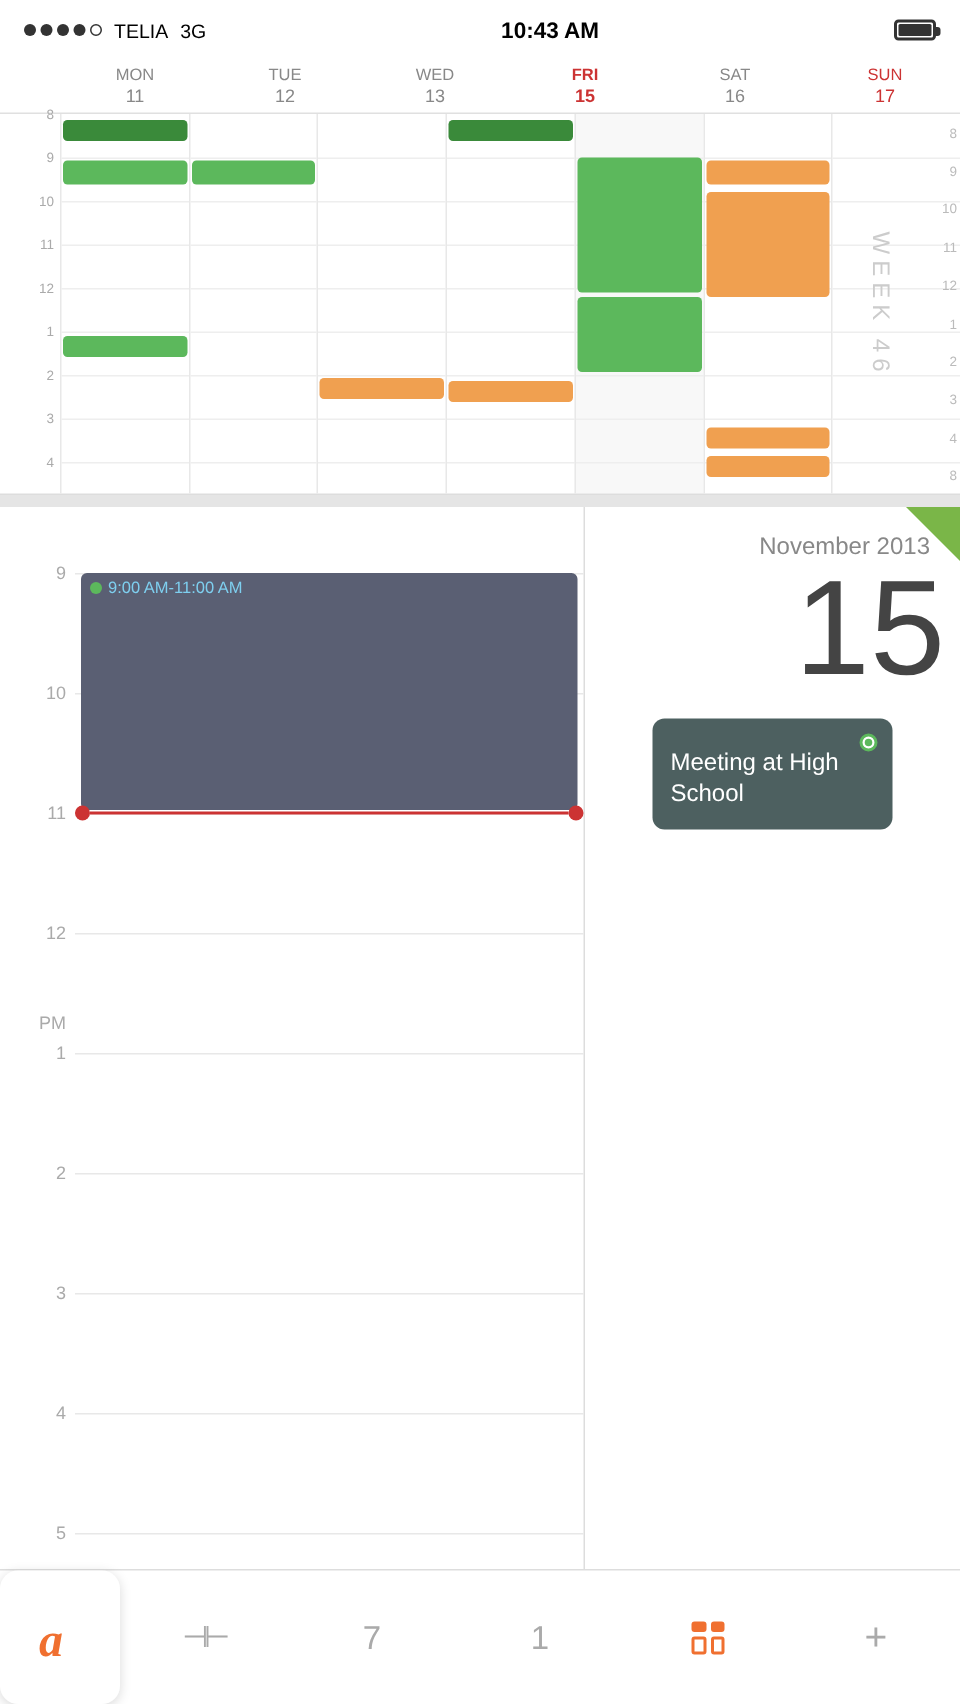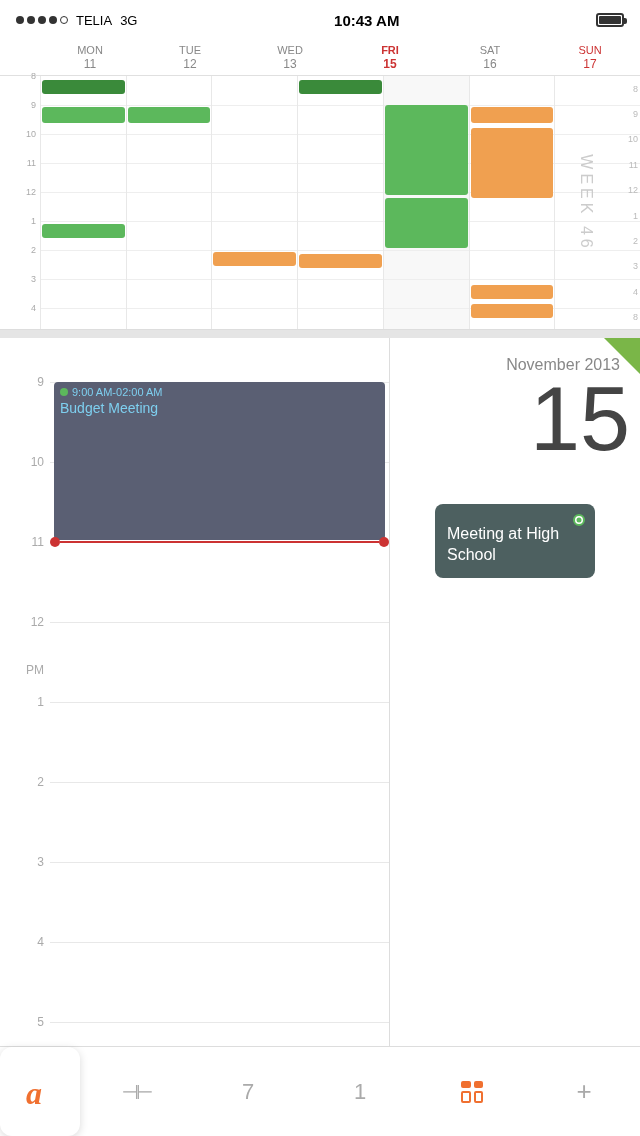--- a/index.html
+++ b/index.html
@@ -264,21 +264,21 @@
       border-style: solid;
       border-width: 0 32px 32px 0;
       border-color: transparent #7ab648 transparent transparent;
     }
 
     .mini-event-card {
       background: #4d6060;
       border-radius: 8px;
       width: 160px;
       padding: 12px;
-      margin-top: 40px;
+      margin-top: 15px;
       position: relative;
     }
     .mini-event-dot {
       position: absolute;
       top: 10px; right: 10px;
       width: 12px; height: 12px;
       border-radius: 50%; border: 2px solid #5cb85c;
       background: white;
     }
     .mini-event-dot::after {
@@ -522,21 +522,21 @@
 
 <div class="day-view">
 
   <div class="day-left">
 
     <div class="day-time-col">
       <span class="day-time-label" style="top:44px;">9</span>
       <span class="day-time-label" style="top:124px;">10</span>
       <span class="day-time-label" style="top:204px;">11</span>
       <span class="day-time-label" style="top:284px;">12</span>
-      <span class="day-time-label" style="top:332px;">PM</span>
+      <span class="day-time-label" style="top:344px;">PM</span>
       <span class="day-time-label" style="top:364px;">1</span>
       <span class="day-time-label" style="top:444px;">2</span>
       <span class="day-time-label" style="top:524px;">3</span>
       <span class="day-time-label" style="top:604px;">4</span>
       <span class="day-time-label" style="top:684px;">5</span>
       <span class="day-time-label" style="top:764px;">6</span>
     </div>
     <div class="day-events-area">
 
       <div class="day-hour-line" style="top:44px;"></div>
@@ -546,23 +546,22 @@
       <div class="day-hour-line" style="top:364px;"></div>
       <div class="day-hour-line" style="top:444px;"></div>
       <div class="day-hour-line" style="top:524px;"></div>
       <div class="day-hour-line" style="top:604px;"></div>
       <div class="day-hour-line" style="top:684px;"></div>
       <div class="day-hour-line" style="top:764px;"></div>
 
       <div class="day-event-block" style="top:44px; left:4px; right:4px; height:158px;">
         <div class="event-time">
           <div class="event-dot green"></div>
-          <span>9:00 AM-02:00 AM</span>
+          <span>9:00 AM-11:00 AM</span>
         </div>
-        <div class="event-title">Budget Meeting</div>
       </div>
 
       <div class="current-time-line" style="top:203px;">
         <div class="time-line-dot"></div>
         <div class="time-line-bar"></div>
         <div class="time-line-dot"></div>
       </div>
 
 
     </div>

